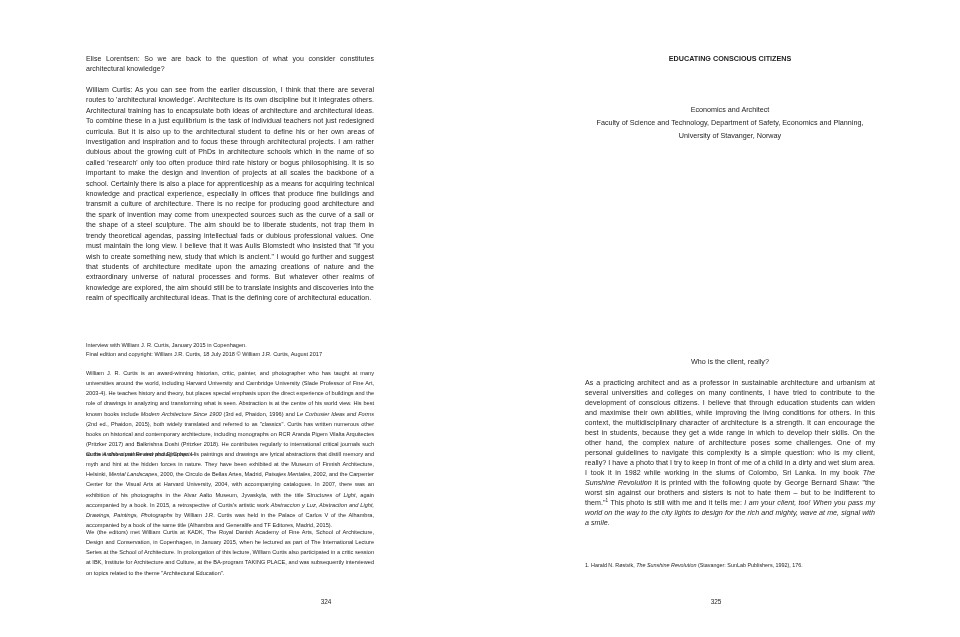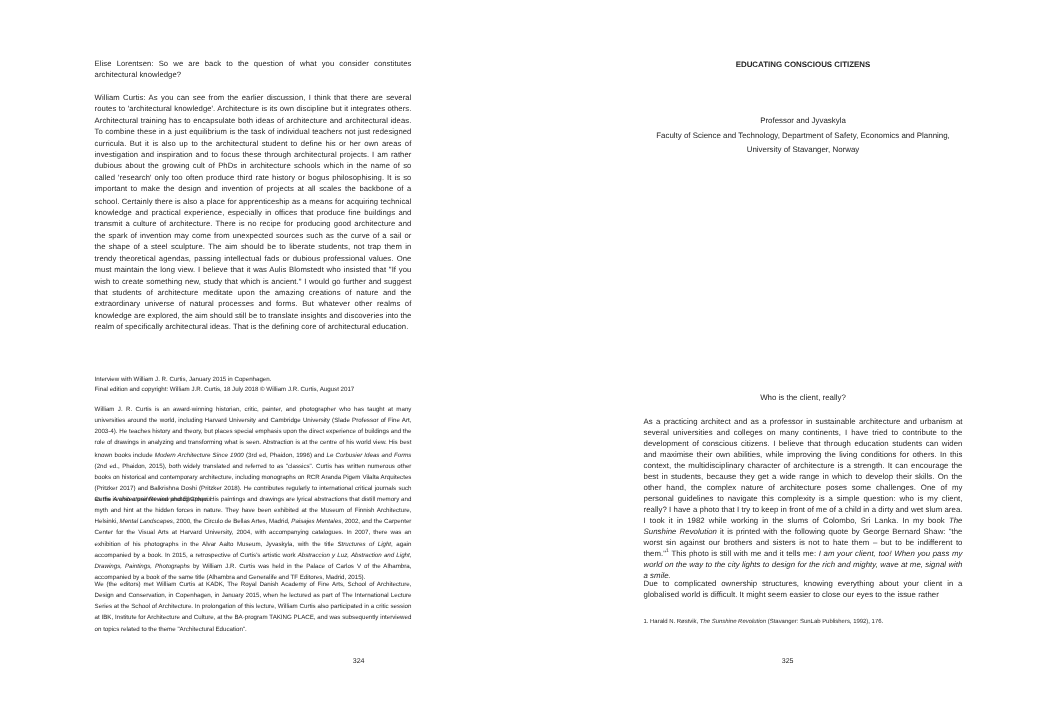--- a/index.html
+++ b/index.html
@@ -73,28 +73,27 @@
     <p class="blk bio-para" style="top:449px;"><span>Curtis is also a painter and photographer. His paintings and drawings are lyrical abstractions that distill memory and myth and hint at the hidden forces in nature. They have been exhibited at the Museum of Finnish Architecture, Helsinki, </span><span style="font-style: italic;">Mental Landscapes</span><span>, 2000, the Circulo de Bellas Artes, Madrid, </span><span style="font-style: italic;">Paisajes Mentales</span><span>, 2002, and the Carpenter Center for the Visual Arts at Harvard University, 2004, with accompanying catalogues. In 2007, there was an exhibition of his photographs in the Alvar Aalto Museum, Jyvaskyla, with the title </span><span style="font-style: italic;">Structures of Light</span><span>, again accompanied by a book. In 2015, a retrospective of Curtis's artistic work </span><span style="font-style: italic;">Abstraccion y Luz, Abstraction and Light, Drawings, Paintings, Photographs</span><span> by William J.R. Curtis was held in the Palace of Carlos V of the Alhambra, accompanied by a book of the same title (Alhambra and Generalife and TF Editores, Madrid, 2015).</span></p>
 
     <p class="blk bio-para" style="top:527px;">We (the editors) met William Curtis at KADK, The Royal Danish Academy of Fine Arts, School of Architecture, Design and Conservation, in Copenhagen, in January 2015, when he lectured as part of The International Lecture Series at the School of Architecture. In prolongation of this lecture, William Curtis also participated in a critic session at IBK, Institute for Architecture and Culture, at the BA-program TAKING PLACE, and was subsequently interviewed on topics related to the theme "Architectural Education".</p>
 
     <p class="blk page-num" style="left:298px; top:598px;">324</p>
   </div>
 
   <div class="page page-right">
     <p class="blk rp-center rp-bold" style="top:54px;">EDUCATING CONSCIOUS CITIZENS</p>
 
-    <p class="blk rp-center" style="top:105px;">Professor and Jyvaskyla</p>
+    <p class="blk rp-center" style="top:105px;">Economics and Architect</p>
     <p class="blk rp-center" style="top:118px;">Faculty of Science and Technology, Department of Safety, Economics and Planning,</p>
     <p class="blk rp-center" style="top:131px;">University of Stavanger, Norway</p>
 
     <p class="blk rp-center" style="top:357px;">Who is the client, really?</p>
 
     <p class="blk rp-body" style="top:378px;"><span>As a practicing architect and as a professor in sustainable architecture and urbanism at several universities and colleges on many continents, I have tried to contribute to the development of conscious citizens. I believe that through education students can widen and maximise their own abilities, while improving the living conditions for others. In this context, the multidisciplinary character of architecture is a strength. It can encourage the best in students, because they get a wide range in which to develop their skills. On the other hand, the complex nature of architecture poses some challenges. One of my personal guidelines to navigate this complexity is a simple question: who is my client, really? I have a photo that I try to keep in front of me of a child in a dirty and wet slum area. I took it in 1982 while working in the slums of Colombo, Sri Lanka. In my book </span><span style="font-style: italic;">The Sunshine Revolution</span><span> it is printed with the following quote by George Bernard Shaw: "the worst sin against our brothers and sisters is not to hate them – but to be indifferent to them."</span><sup>1</sup><span> This photo is still with me and it tells me: </span><span style="font-style: italic;">I am your client, too! When you pass my world on the way to the city lights to design for the rich and mighty, wave at me, signal with a smile.</span></p>
 
-    <p class="blk rp-body" style="top:526px;">Due to complicated ownership structures, knowing everything about your client in a globalised world is difficult. It might seem easier to close our eyes to the issue rather</p>
 
     <p class="blk footnote" style="top:562px;"><span>1. Harald N. Røstvik, </span><span style="font-style: italic;">The Sunshine Revolution</span><span> (Stavanger: SunLab Publishers, 1992), 176.</span></p>
 
     <p class="blk page-num" style="left:208px; top:598px;">325</p>
   </div>
 
 </div>
 
 </body></html>

